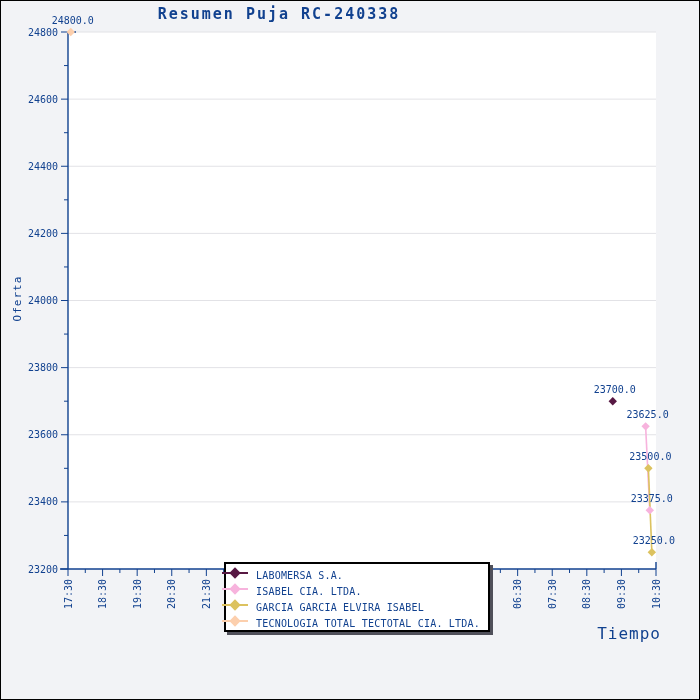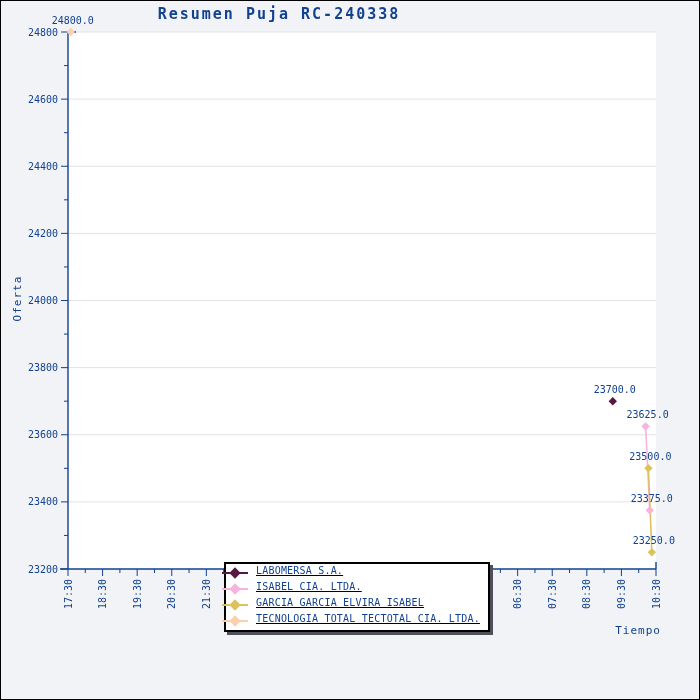--- a/index.html
+++ b/index.html
@@ -13,28 +13,28 @@
   #chart-svg{position:absolute;left:0;top:0;}
   #chart-title{
     position:absolute;left:0;top:4px;width:556px;text-align:center;
     font-size:15px;font-weight:bold;letter-spacing:2px;color:#11418f;
   }
   #ylabel{
     position:absolute;left:-14px;top:291px;width:60px;text-align:center;
     transform:rotate(-90deg);font-size:11px;color:#11418f;letter-spacing:1px;
   }
   #xlabel{
-    position:absolute;right:38px;top:623px;font-size:11px;color:#11418f;letter-spacing:1px;
+    position:absolute;right:38px;top:623px;font-size:16px;color:#11418f;letter-spacing:1px;
   }
   #legend{
     position:absolute;left:223px;top:561px;background:#fff;
     border:2px solid #000;box-shadow:3px 3px 0 #50505a;
     padding:1px 8px 1px 4px;
   }
-  .legend-row{display:flex;align-items:flex-start;height:16px;text-decoration:underline;}
+  .legend-row{display:flex;align-items:flex-end;height:16px;}
   .legend-marker{
     position:relative;width:26px;height:16px;margin-left:-8px;flex:0 0 auto;
   }
   .legend-marker .mline{position:absolute;left:0;top:7px;width:26px;height:2px;}
   .legend-marker .mdiamond{position:absolute;left:9px;top:4px;width:8px;height:8px;transform:rotate(45deg);}
   .legend-label{font-size:10px;color:#11418f;white-space:nowrap;margin-left:8px;letter-spacing:0.2px;}
   text{font-family:"DejaVu Sans Mono","Liberation Mono",monospace;}
 </style>
 </head>
 <body>

